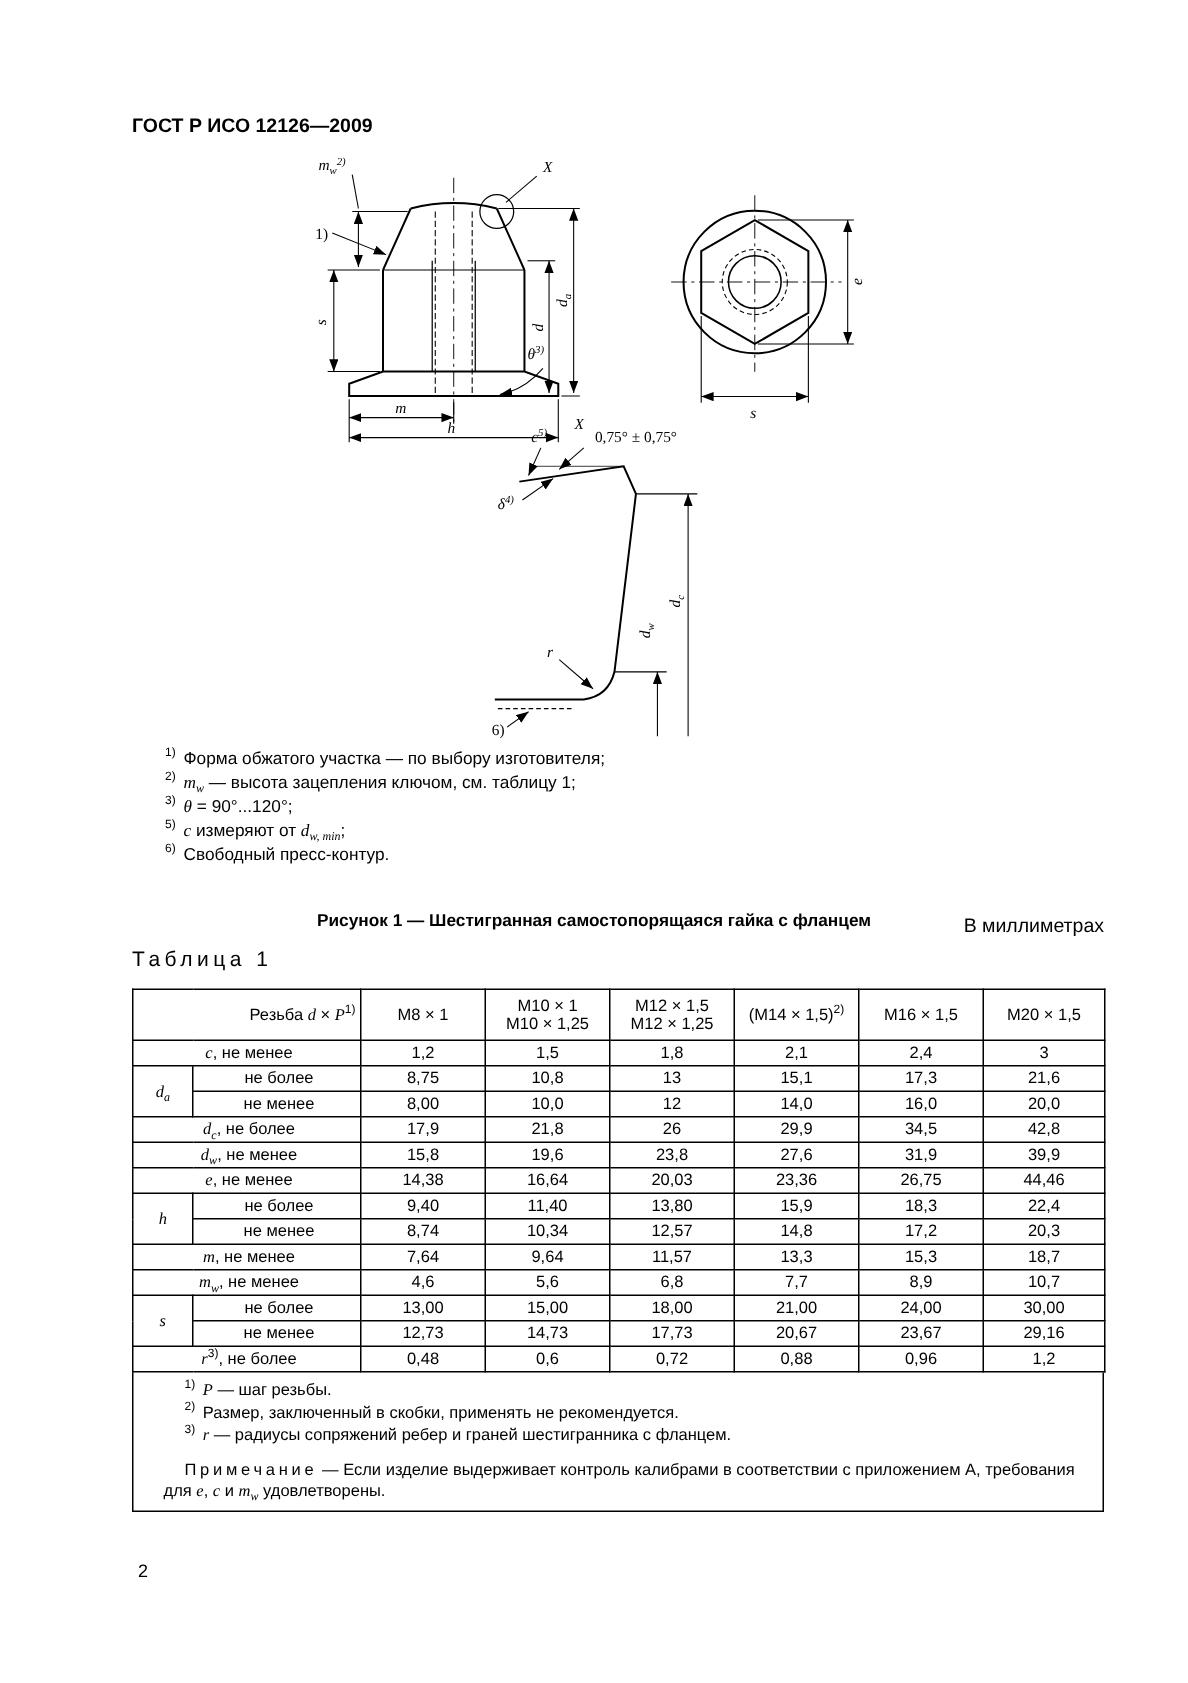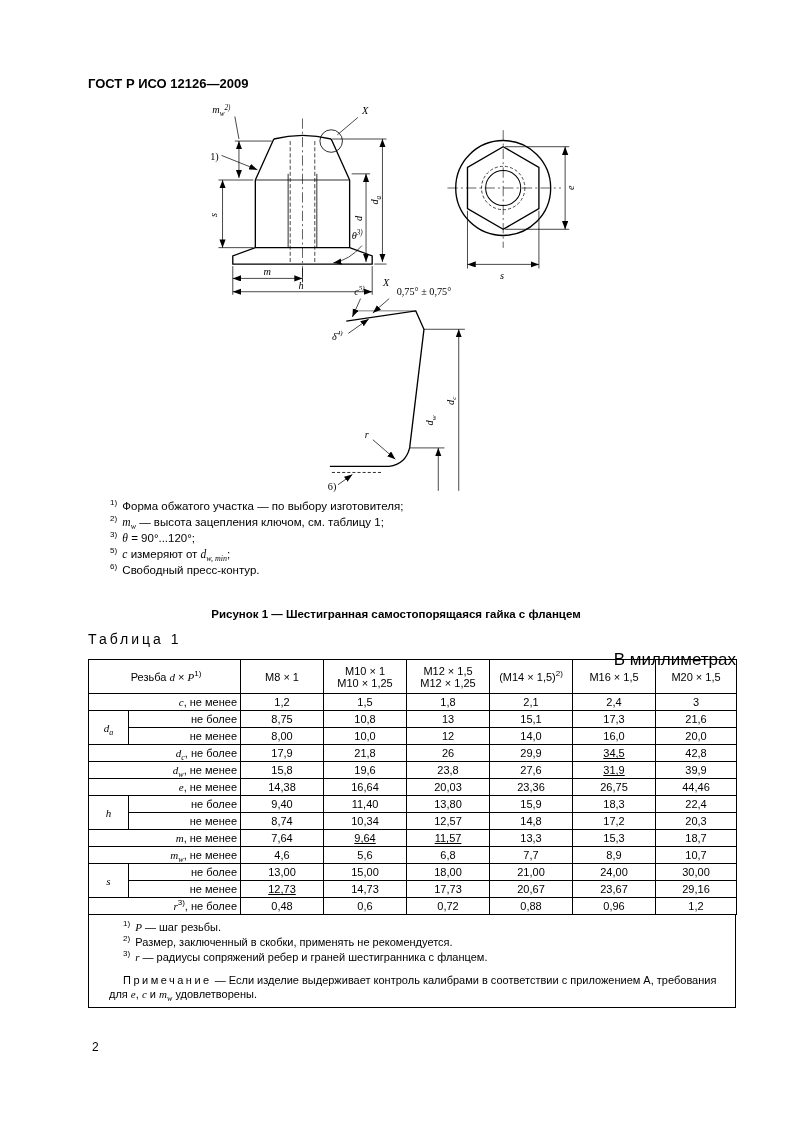--- a/index.html
+++ b/index.html
@@ -16,28 +16,28 @@
   svg{overflow:visible}
   svg text{font-family:"Liberation Serif",serif;font-size:10px}
   svg text.v{font-style:italic}
   svg .small{font-size:7px}
   .fig-footnotes{position:absolute;left:110px;top:498px;font-size:11.5px;line-height:16px}
   .fnote{white-space:nowrap}
   .fnote .mk{margin-right:2px}
   .fig-caption{position:absolute;left:0;top:608px;width:792px;text-align:center;
                font-size:11.5px;font-weight:700}
   .table-label{position:absolute;left:88px;top:631px;font-size:14px;letter-spacing:3px}
-  .table-units{position:absolute;right:56px;top:650px;font-size:17px}
+  .table-units{position:absolute;right:56px;top:609px;font-size:13px}
   .table-wrap{position:absolute;left:88px;top:659px;width:648px}
   table{border-collapse:collapse;width:100%;font-size:11px;table-layout:fixed}
   td{border:1px solid #000;padding:1px 3px;text-align:center;vertical-align:middle;height:17px}
   td.head-col{height:34px}
-  td.label-cell,td.cond-cell{text-align:right;padding-left:6px}
-  td.head-label{text-align:center;padding-left:6px}
-  td.u-cell{text-decoration:underline}
+  td.label-cell,td.cond-cell{text-align:center;padding-left:6px}
+  td.head-label{text-align:right;padding-left:6px}
+  td.u-cell{}
   .table-notes-box{border:1px solid #000;border-top:none;padding:5px 8px 6px 20px;font-size:11px}
   .table-notes-box .fnote{padding-left:14px;line-height:15px;white-space:normal}
   .note{margin-top:8px;line-height:14px}
   .note-label{letter-spacing:2.5px;padding-left:14px}
   .page-number{position:absolute;left:92px;top:1040px;font-size:12px}
 </style>
 </head>
 <body>
 
 <div class="page">

